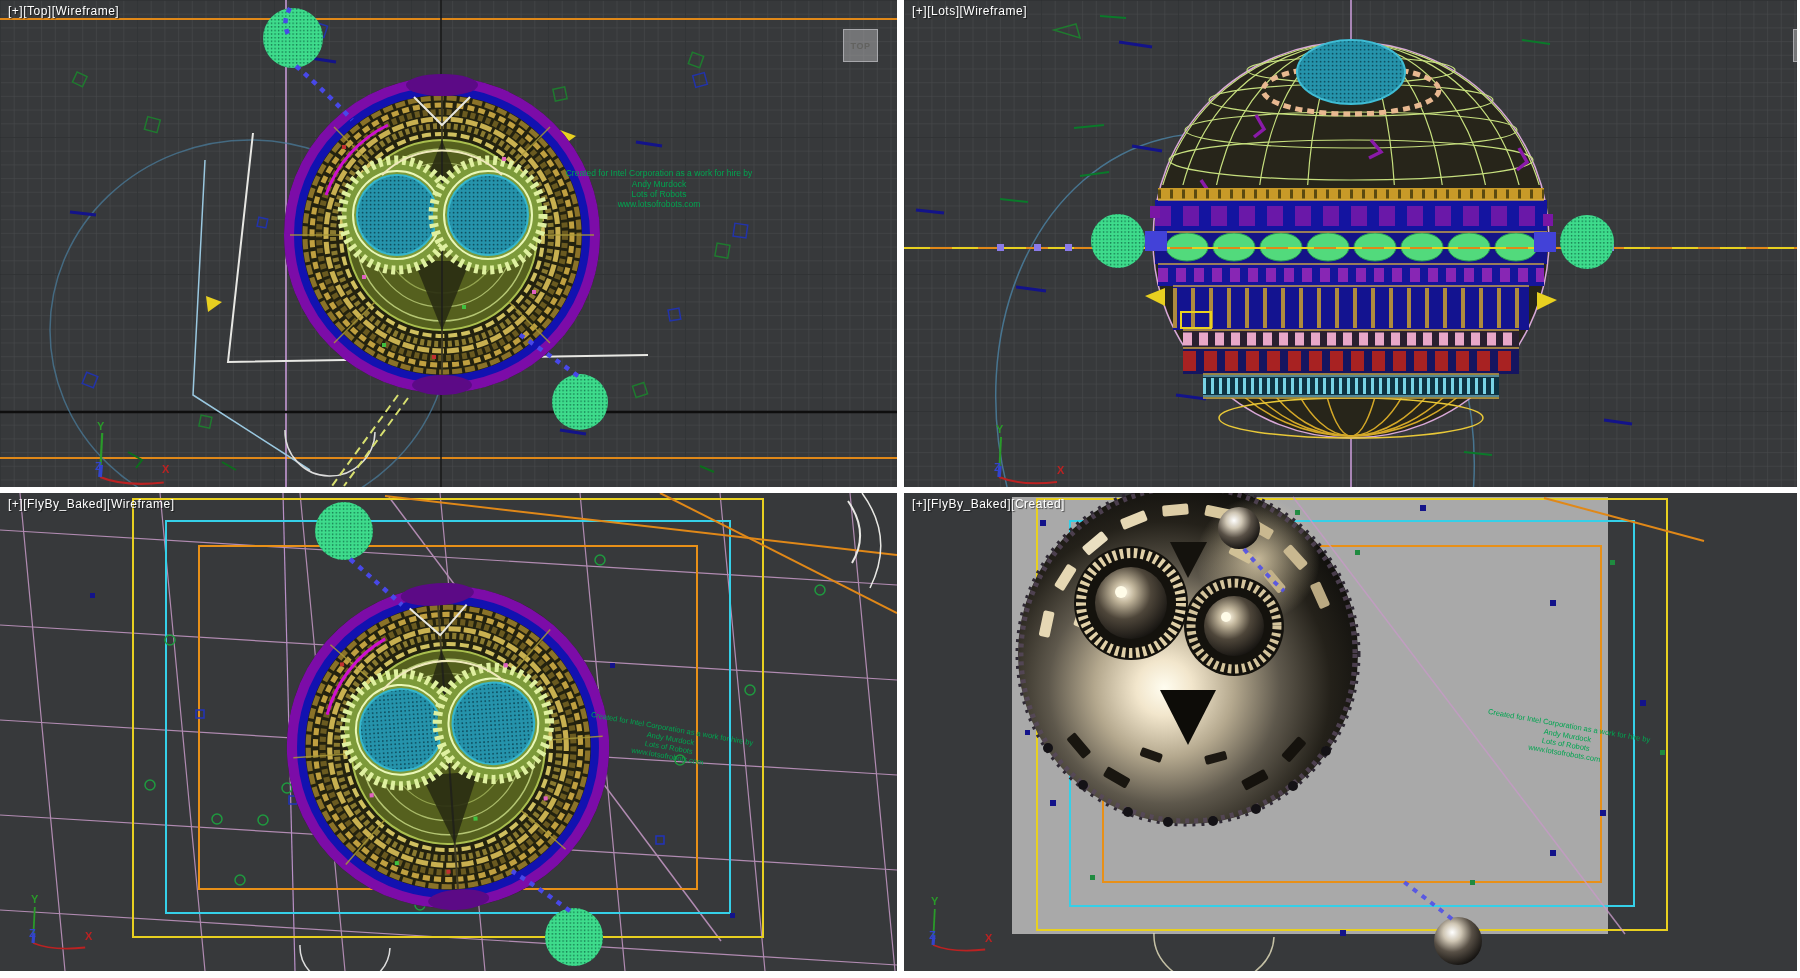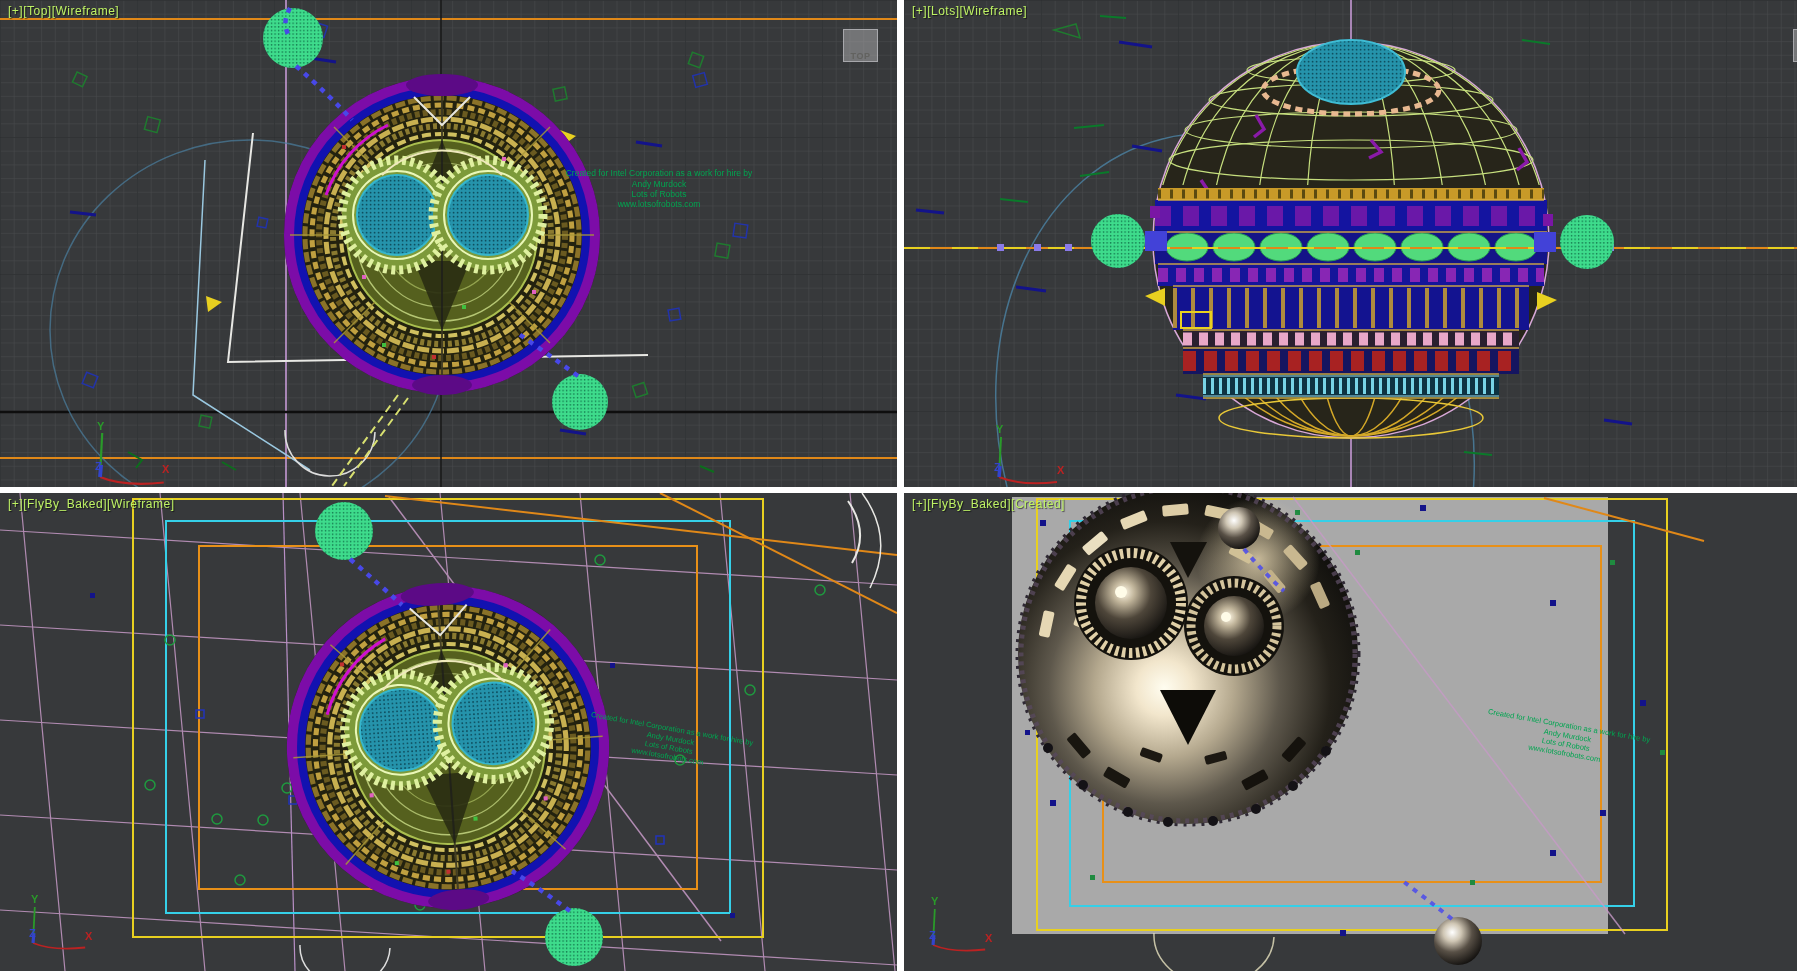--- a/index.html
+++ b/index.html
@@ -1,23 +1,23 @@
 <!DOCTYPE html>
 <html><head>
 <meta charset="utf-8">
 <style>
   html,body{margin:0;padding:0;background:#222;}
   #stage{position:relative;width:1800px;height:978px;background:#ffffff;overflow:hidden;
          font-family:"Liberation Sans",sans-serif;}
   .vp{position:absolute;background:#37393b;overflow:hidden;}
   .vp svg{position:absolute;left:0;top:0;}
-  .vp-label{position:absolute;left:8px;top:4px;font-size:12px;color:#bef264;
+  .vp-label{position:absolute;left:8px;top:4px;font-size:12px;color:#ffffff;
             letter-spacing:0.5px;white-space:pre;text-shadow:1px 1px 1px rgba(0,0,0,.6);}
   .viewcube{position:absolute;width:33px;height:31px;background:rgba(165,165,168,.55);
-            border:1px solid rgba(210,210,215,.55);display:flex;align-items:flex-end;justify-content:center;}
+            border:1px solid rgba(210,210,215,.55);display:flex;align-items:center;justify-content:center;}
   .viewcube span{font-size:9px;font-weight:bold;color:#62625f;letter-spacing:.5px;}
   text{font-family:"Liberation Sans",sans-serif;}
   .wm{fill:#00A550;}
   .axlab{font-size:11px;font-weight:bold;}
 </style>
 </head>
 <body>
 
 <div id="stage">
 

